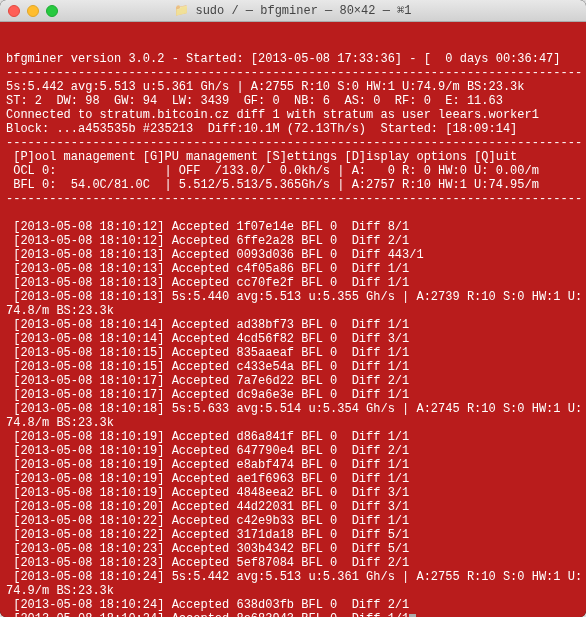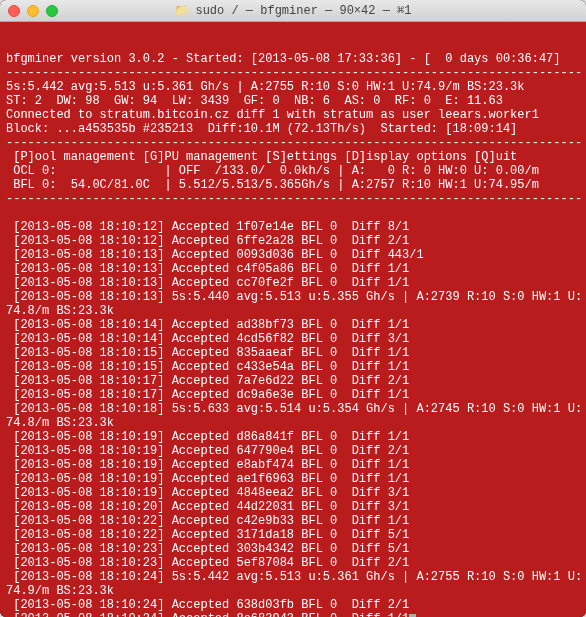--- a/index.html
+++ b/index.html
@@ -74,21 +74,21 @@
 
 <div class="window">
   <div class="titlebar">
     <div class="traffic">
       <div class="dot red"></div>
       <div class="dot yellow"></div>
       <div class="dot green"></div>
     </div>
     <div class="title">
       <span class="title-icon">📁</span>
-      <span>sudo  / — bfgminer — 90×42 — ⌘1</span>
+      <span>sudo  / — bfgminer — 80×42 — ⌘1</span>
     </div>
   </div>
   <div class="terminal">
 <span>bfgminer version 3.0.2 - Started: [2013-05-08 17:33:36] - [  0 days 00:36:47]</span>
 <span>--------------------------------------------------------------------------------</span>
 <span>5s:5.442 avg:5.513 u:5.361 Gh/s | A:2755 R:10 S:0 HW:1 U:74.9/m BS:23.3k</span>
 <span>ST: 2  DW: 98  GW: 94  LW: 3439  GF: 0  NB: 6  AS: 0  RF: 0  E: 11.63</span>
 <span>Connected to stratum.bitcoin.cz diff 1 with stratum as user leears.worker1</span>
 <span>Block: ...a453535b #235213  Diff:10.1M (72.13Th/s)  Started: [18:09:14]</span>
 <span>--------------------------------------------------------------------------------</span>

